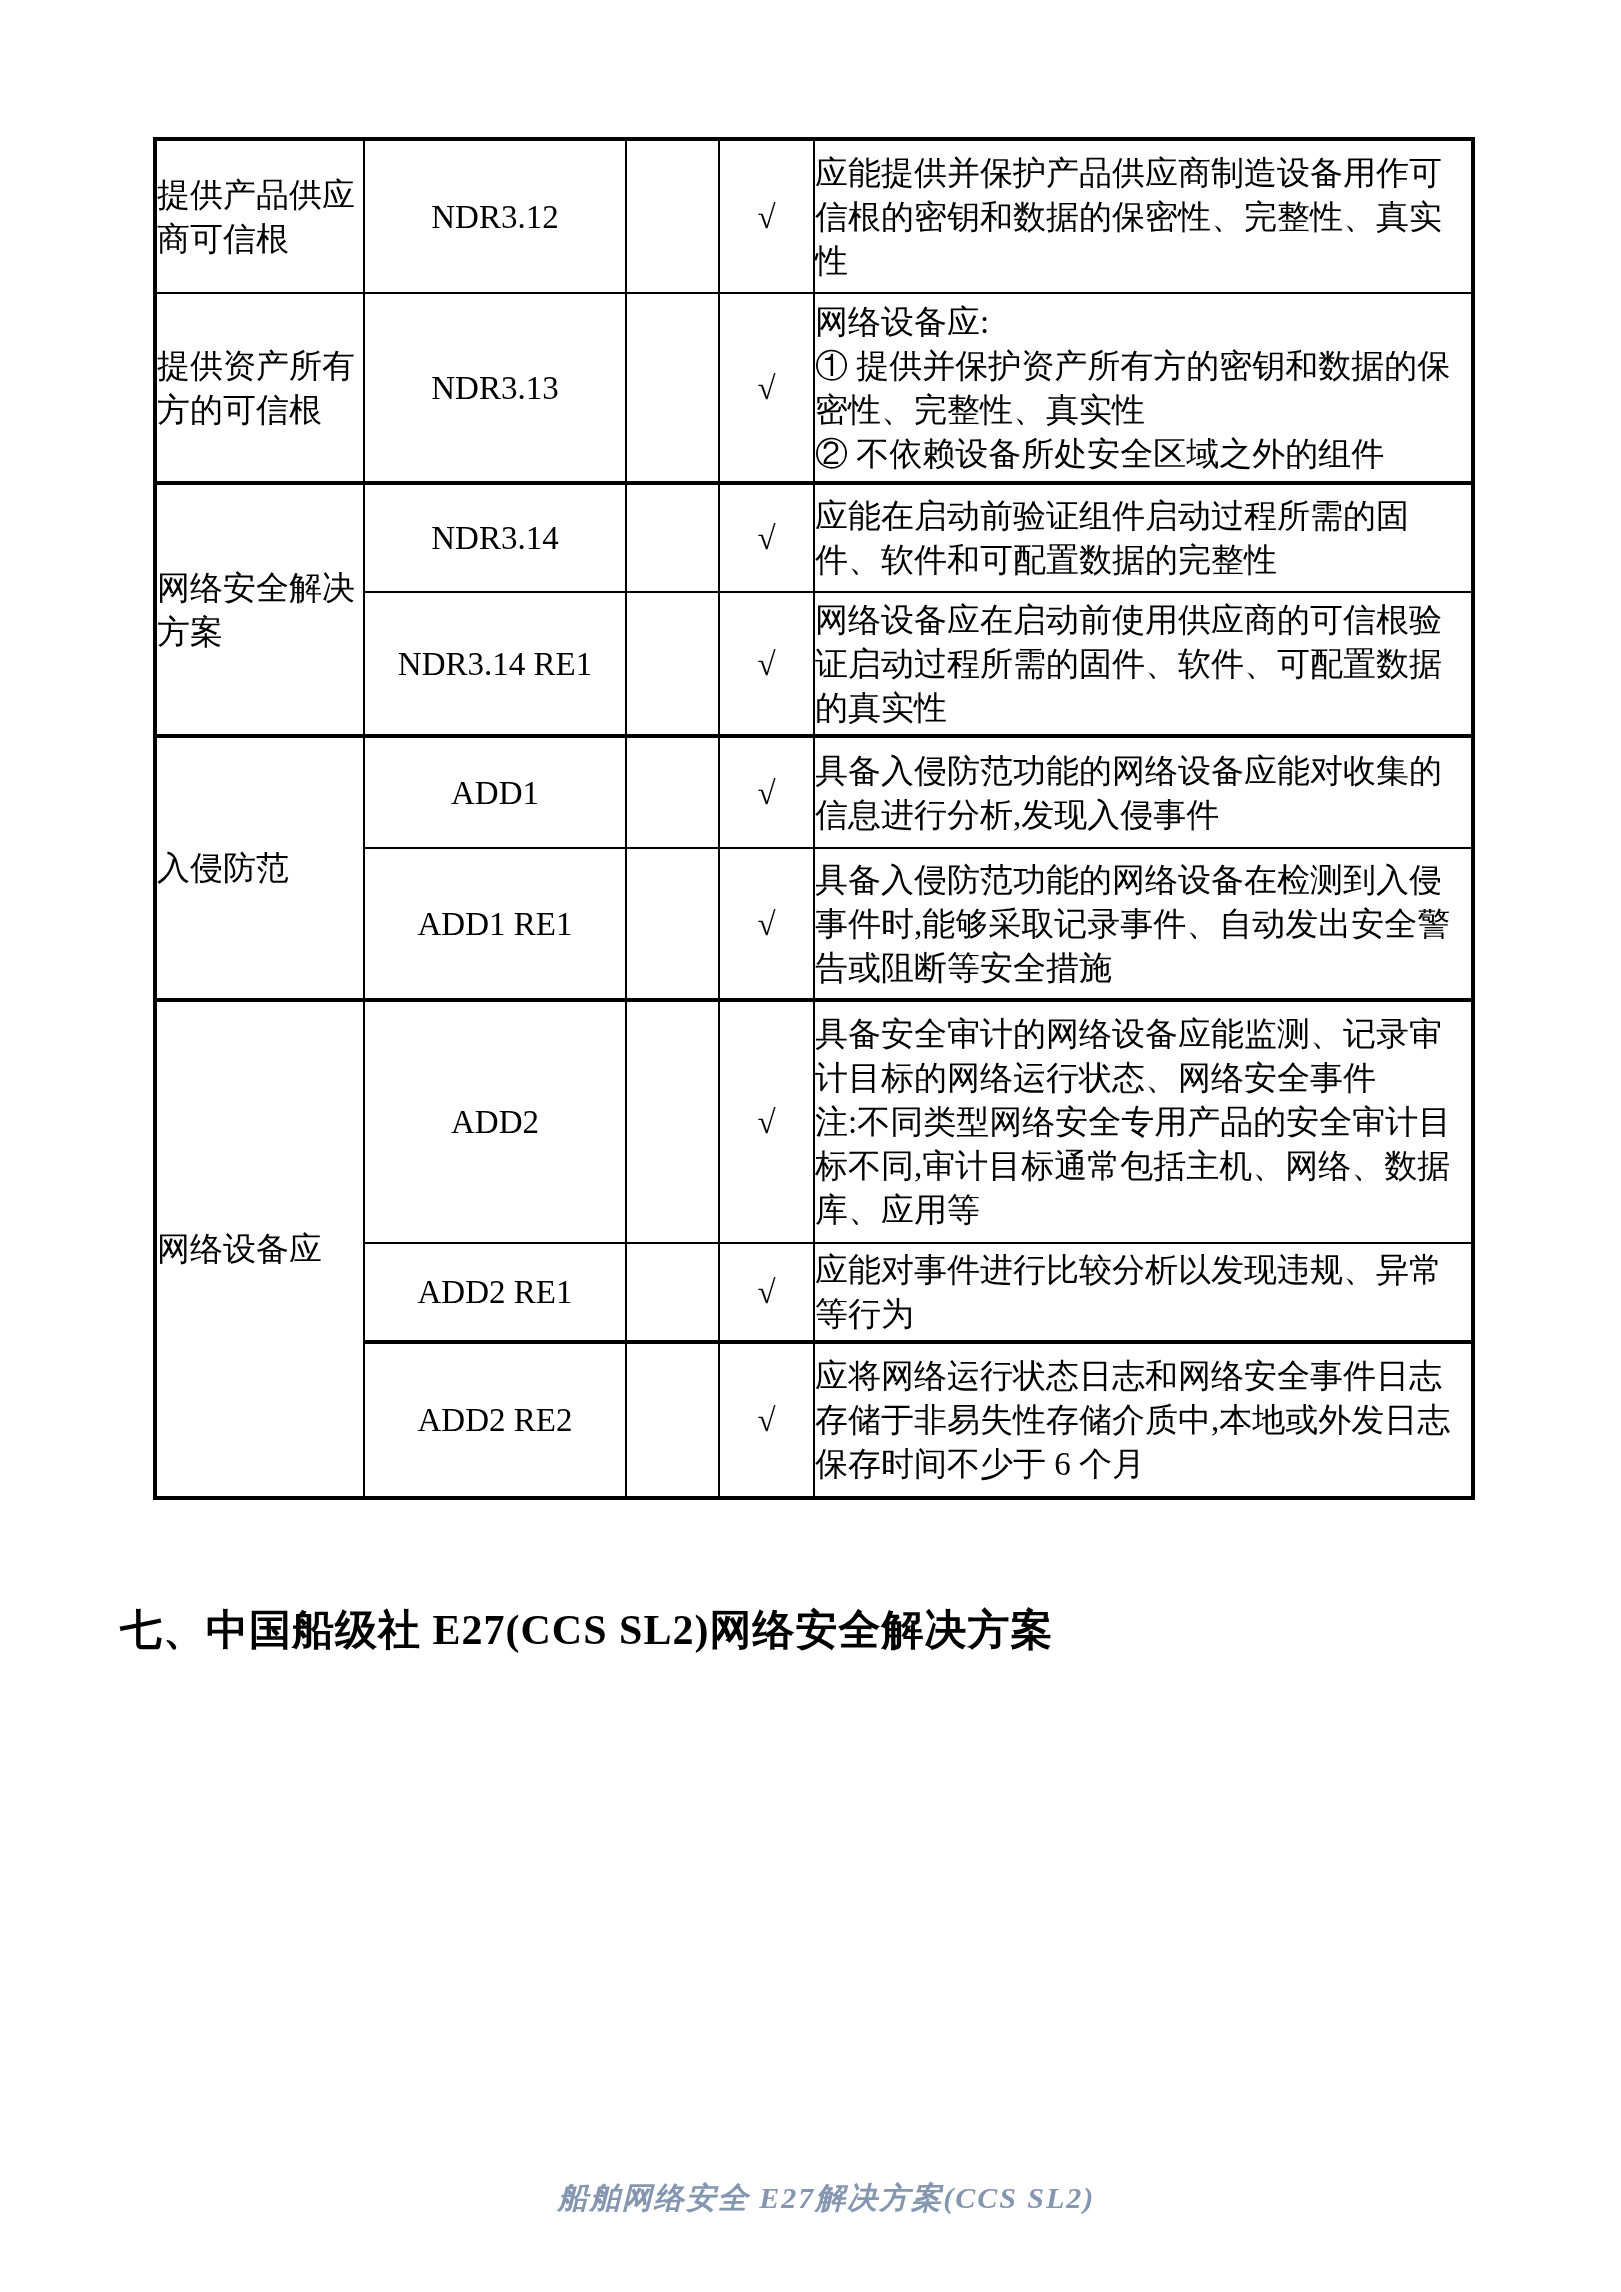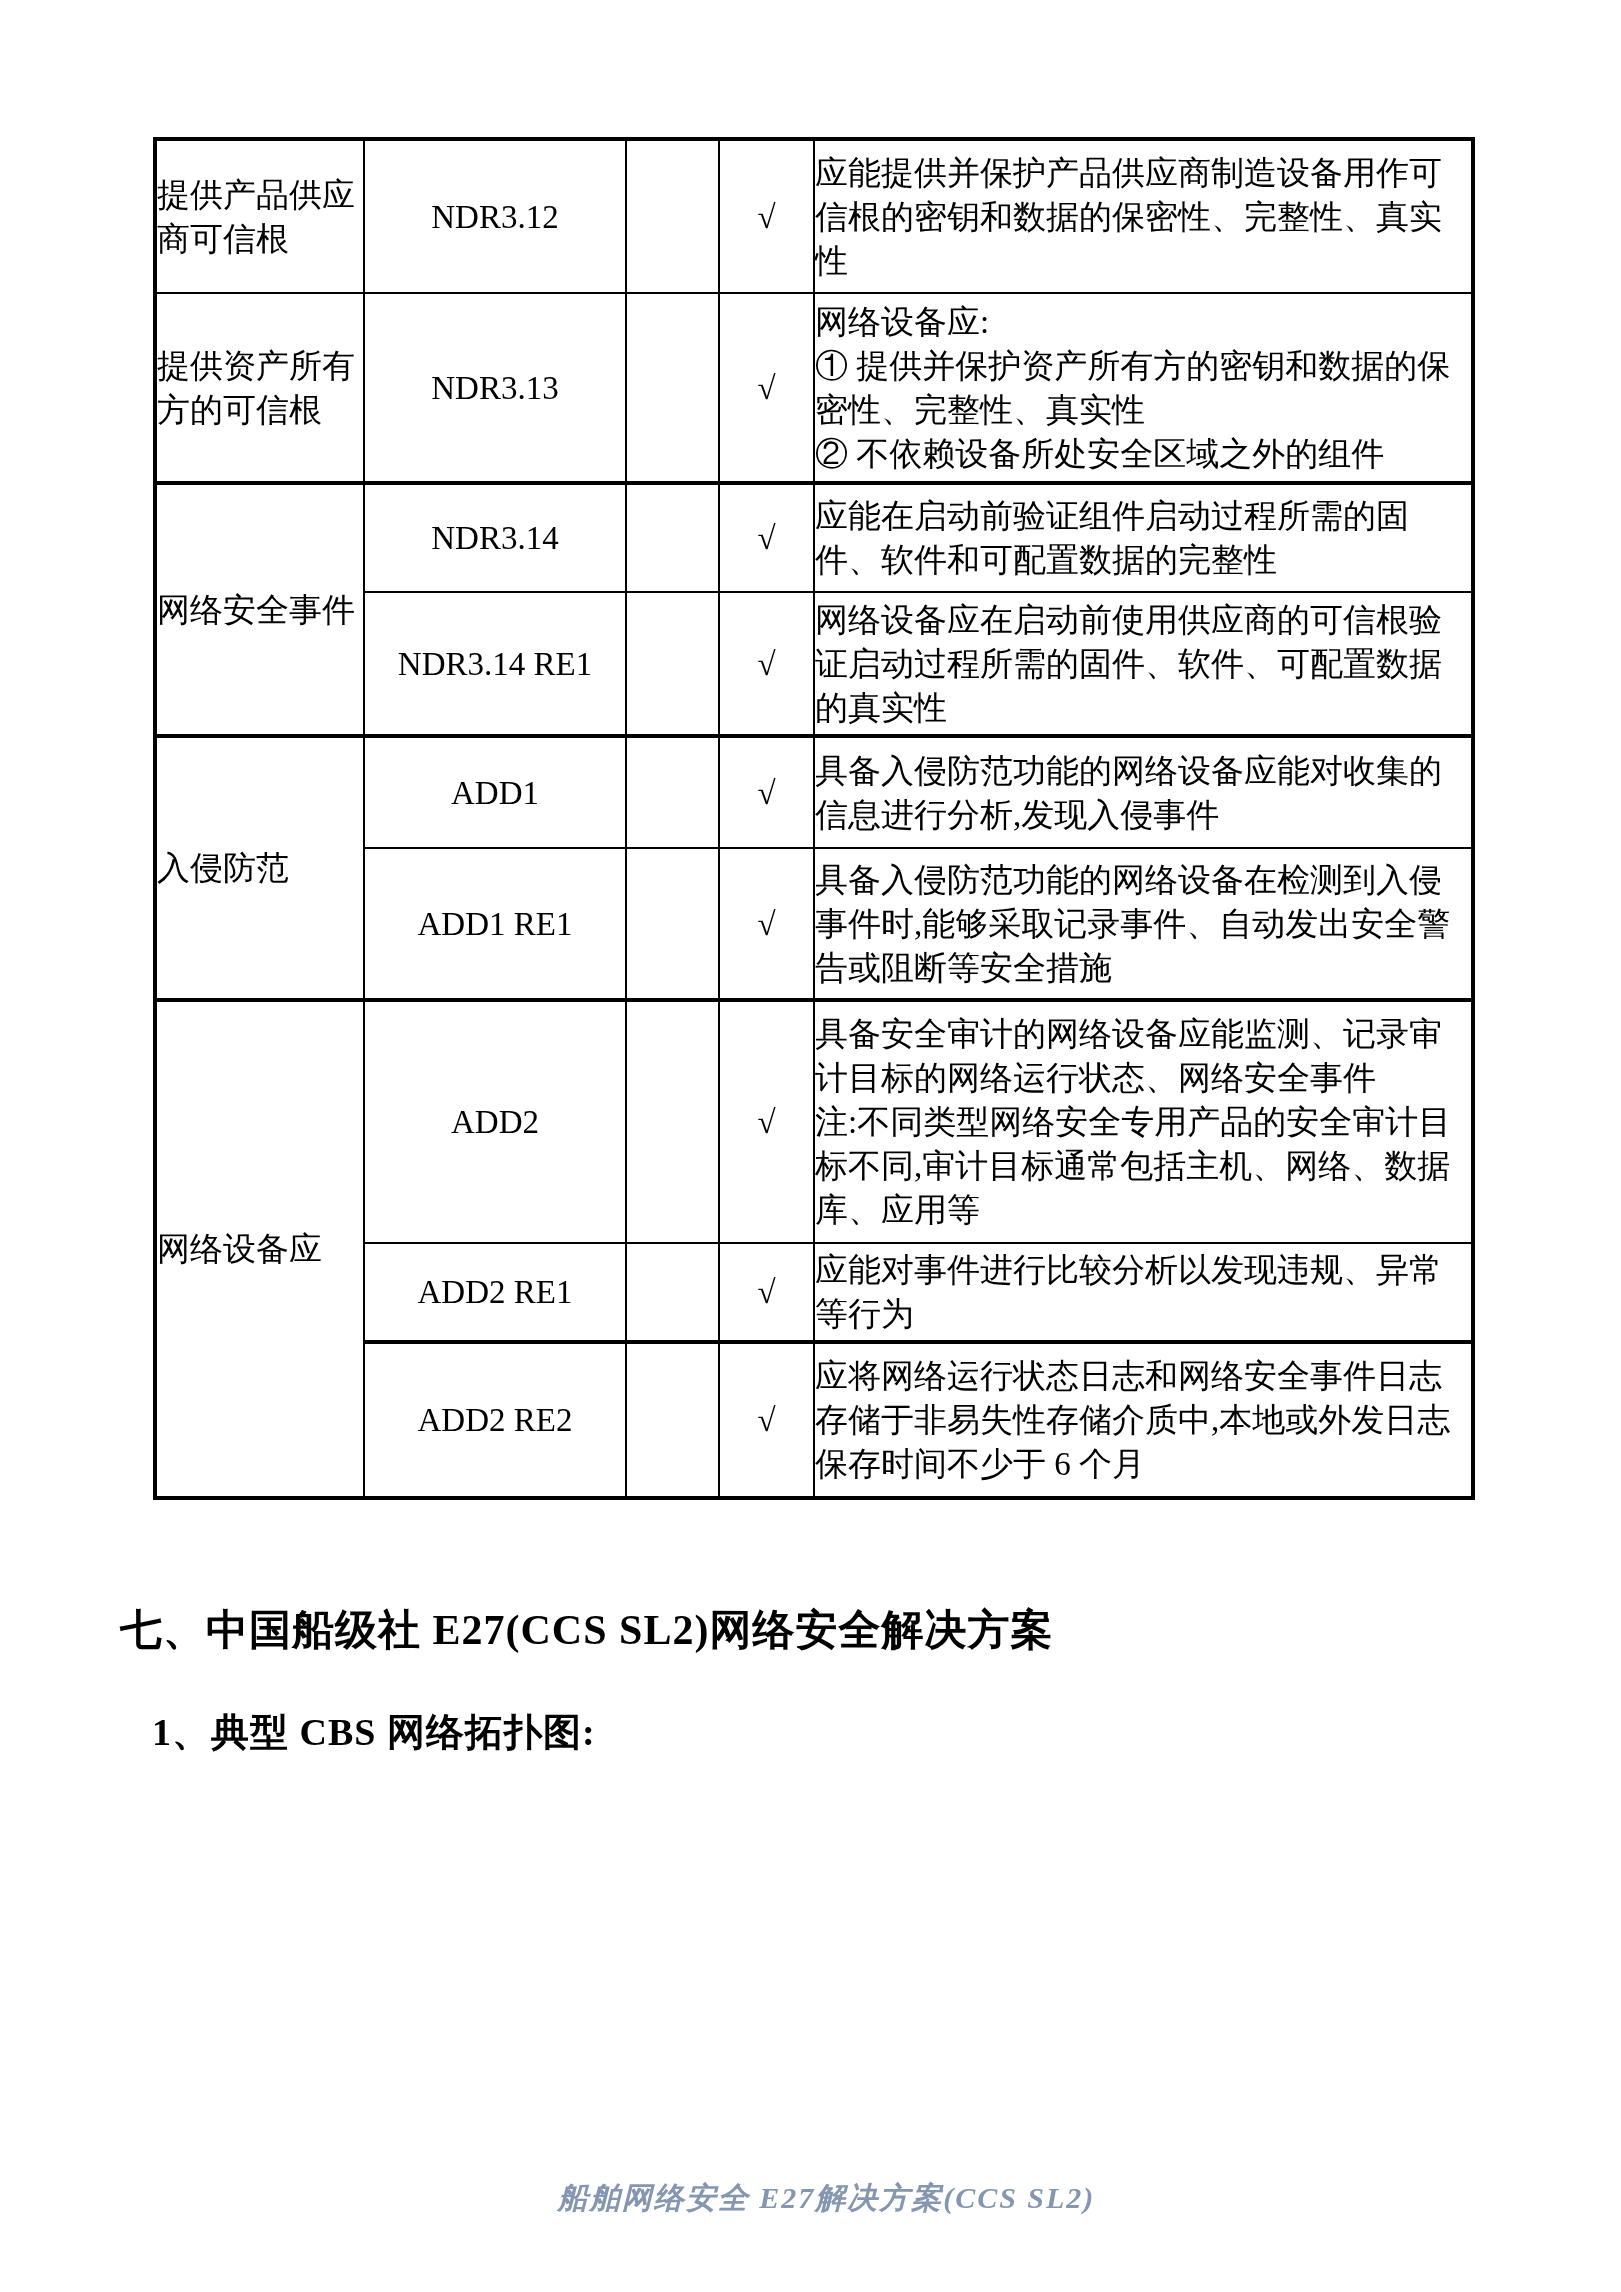--- a/index.html
+++ b/index.html
@@ -107,21 +107,21 @@
           <td class="cat">提供资产所有方的可信根</td>
           <td class="code">NDR3.13</td>
           <td class="blank"></td>
           <td class="chk">√</td>
           <td class="desc">网络设备应:
 ① 提供并保护资产所有方的密钥和数据的保密性、完整性、真实性
 ② 不依赖设备所处安全区域之外的组件</td>
         </tr>
 
         <tr class="sec" style="height:109px">
-          <td class="cat" rowspan="2">网络安全事件</td>
+          <td class="cat" rowspan="2">网络安全解决方案</td>
           <td class="code">NDR3.14</td>
           <td class="blank"></td>
           <td class="chk">√</td>
           <td class="desc">应能在启动前验证组件启动过程所需的固件、软件和可配置数据的完整性</td>
         </tr>
 
         <tr style="height:144px">
           <td class="code">NDR3.14 RE1</td>
           <td class="blank"></td>
           <td class="chk">√</td>
@@ -164,18 +164,17 @@
           <td class="blank"></td>
           <td class="chk">√</td>
           <td class="desc">应将网络运行状态日志和网络安全事件日志存储于非易失性存储介质中,本地或外发日志保存时间不少于 6 个月</td>
         </tr>
 
       </tbody>
     </table>
   </div>
 
   <div class="h-section">七、中国船级社 E27(CCS SL2)网络安全解决方案</div>
-  <div class="h-sub">1、典型 CBS 网络拓扑图:</div>
 
   <div class="footer">船舶网络安全 E27解决方案(CCS SL2)</div>
 
 </div>
 
 
 </body></html>

